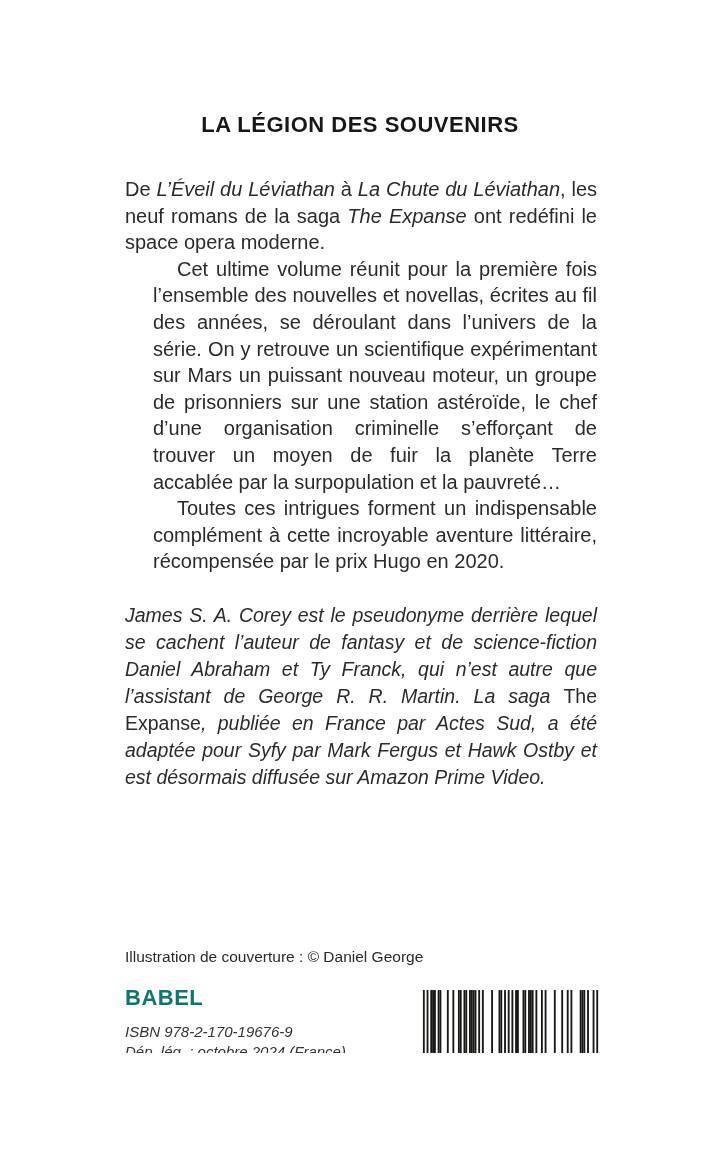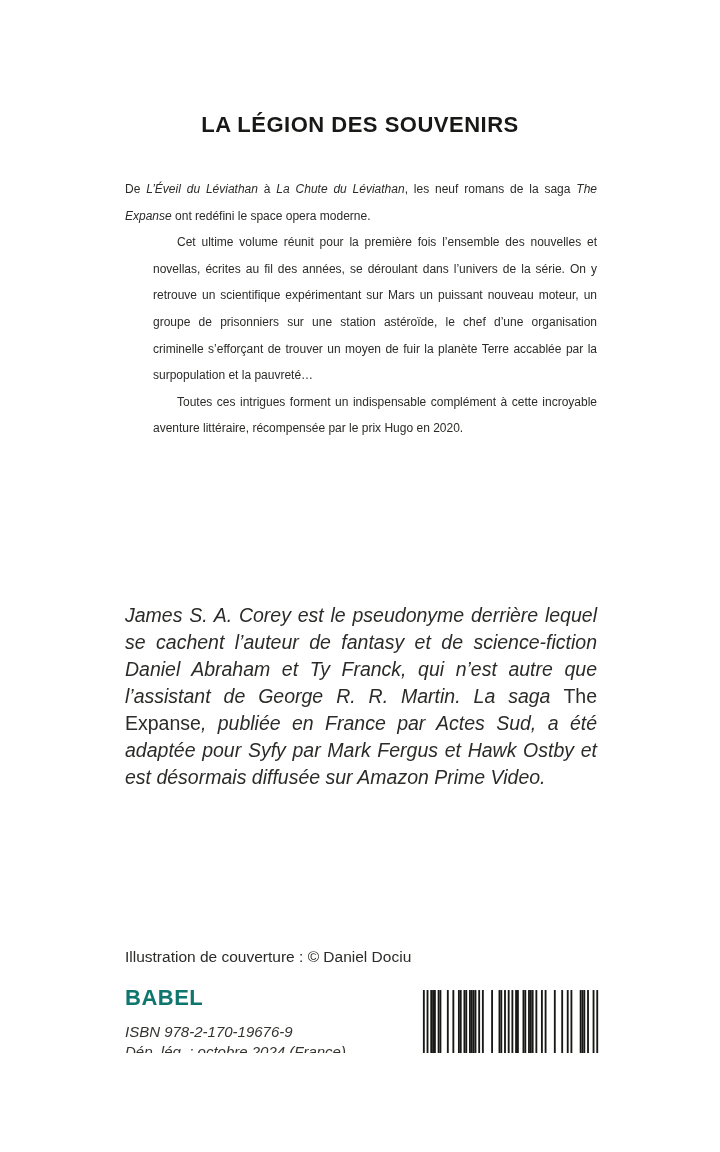--- a/index.html
+++ b/index.html
@@ -23,21 +23,21 @@
     font-size: 22px;
     font-weight: 700;
     letter-spacing: 0.5px;
     color: #181816;
   }
   .synopsis {
     position: absolute;
     top: 176px;
     left: 125px;
     width: 472px;
-    font-size: 12px;
+    font-size: 20px;
     line-height: 26.6px;
     text-align: justify;
   }
   .synopsis p.indent { text-indent: 24px; margin-left: 28px; }
   .bio {
     position: absolute;
     top: 602px;
     left: 125px;
     width: 472px;
     font-size: 19.5px;
@@ -93,21 +93,21 @@
   <h1 class="title">LA LÉGION DES SOUVENIRS</h1>
 
   <div class="synopsis">
     <p class="para"><span style="font-style: normal;">De </span><span style="font-style: italic;">L’Éveil du Léviathan</span><span style="font-style: normal;"> à </span><span style="font-style: italic;">La Chute du Léviathan</span><span style="font-style: normal;">, les neuf romans de la saga </span><span style="font-style: italic;">The Expanse</span><span style="font-style: normal;"> ont redéfini le space opera moderne.</span></p>
     <p class="para indent"><span style="font-style: normal;">Cet ultime volume réunit pour la première fois l’ensemble des nouvelles et novellas, écrites au fil des années, se déroulant dans l’univers de la série. On y retrouve un scientifique expérimentant sur Mars un puissant nouveau moteur, un groupe de prisonniers sur une station astéroïde, le chef d’une organisation criminelle s’efforçant de trouver un moyen de fuir la planète Terre accablée par la surpopulation et la pauvreté…</span></p>
     <p class="para indent"><span style="font-style: normal;">Toutes ces intrigues forment un indispensable complément à cette incroyable aventure littéraire, récompensée par le prix Hugo en 2020.</span></p>
   </div>
 
   <div class="bio"><span style="font-style: italic;">James S. A. Corey est le pseudonyme derrière lequel se cachent l’auteur de fantasy et de science-fiction Daniel Abraham et Ty Franck, qui n’est autre que l’assistant de George R. R. Martin. La saga </span><span style="font-style: normal;">The Expanse</span><span style="font-style: italic;">, publiée en France par Actes Sud, a été adaptée pour Syfy par Mark Fergus et Hawk Ostby et est désormais diffusée sur Amazon Prime Video.</span></div>
 
-  <div class="credits">Illustration de couverture : © Daniel Dociu</div>
+  <div class="credits">Illustration de couverture : © Daniel George</div>
 
   <div class="publisher">BABEL</div>
 
   <div class="imprint">
     <div>ISBN 978-2-170-19676-9</div>
     <div>Dép. lég. : octobre 2024 (France)</div>
     <div><span style="font-style: italic; font-weight: 700;">3 €</span><span style="font-style: italic; font-weight: bold;"> TTC France</span></div>
   </div>
 
   <div class="barcode">

